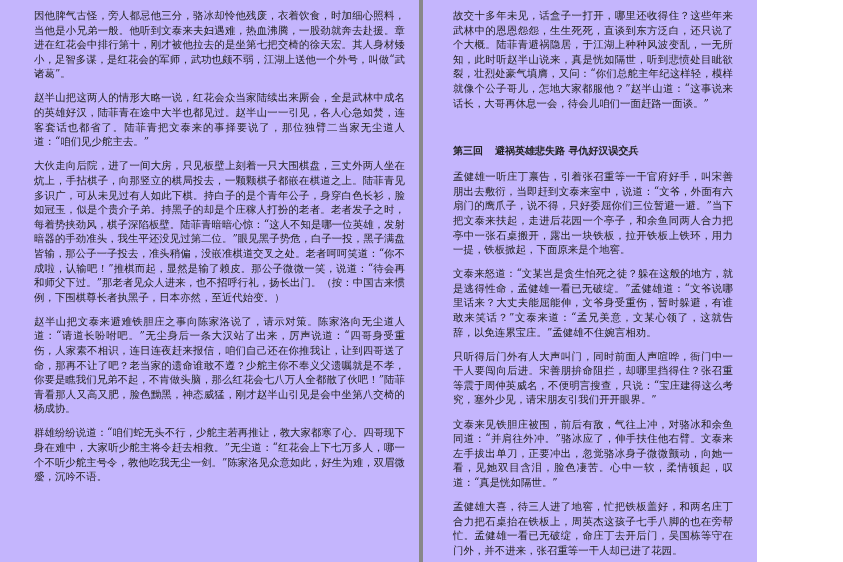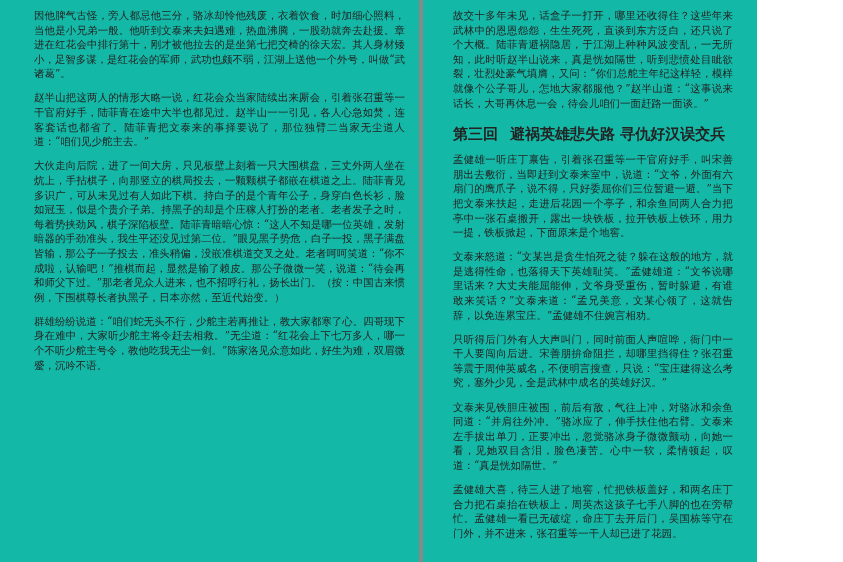--- a/index.html
+++ b/index.html
@@ -4,61 +4,62 @@
 <style>
   html, body { margin:0; padding:0; }
   body {
     width:843px; height:562px; overflow:hidden; background:#ffffff;
     font-family:"DejaVu Serif", "Liberation Serif", serif;
     color:#222;
     position:relative;
   }
   .spread { position:absolute; left:0; top:0; width:843px; height:562px; display:flex; }
   .page {
-    position:relative; height:562px; background:#14b8a6; box-sizing:border-box;
+    position:relative; height:562px; background:#c4b5fd; box-sizing:border-box;
     overflow:hidden;
   }
   .page.left { width:419px; padding:8px 14px 0 34px; }
   .page.right { width:334px; padding:8px 24px 0 30px; }
   .gutter { width:4px; height:562px; background:#888888; }
   .para {
     margin:0 0 9.5px 0;
     font-size:10.4px;
     line-height:14.6px;
     text-align:justify;
     letter-spacing:0.05px;
   }
   .chapter-title {
-    margin:17px 0 11px 0;
-    font-size:15px; line-height:14px; font-weight:bold;
+    margin:34px 0 11px 0;
+    font-size:10px; line-height:14px; font-weight:bold;
     font-family:"DejaVu Sans", "Liberation Sans", sans-serif;
   }
   .chapter-title .gap { display:inline-block; width:12px; }
 </style>
 </head>
 <body>
 
 <div class="spread">
 
   <div class="page left">
     <p class="para">因他脾气古怪，旁人都忌他三分，骆冰却怜他残废，衣着饮食，时加细心照料，当他是小兄弟一般。他听到文泰来夫妇遇难，热血沸腾，一股劲就奔去赴援。章进在红花会中排行第十，刚才被他拉去的是坐第七把交椅的徐天宏。其人身材矮小，足智多谋，是红花会的军师，武功也颇不弱，江湖上送他一个外号，叫做“武诸葛”。</p>
-    <p class="para">赵半山把这两人的情形大略一说，红花会众当家陆续出来厮会，引着张召重等一干官府好手，陆菲青在途中大半也都见过。赵半山一一引见，各人心急如焚，连客套话也都省了。陆菲青把文泰来的事择要说了，那位独臂二当家无尘道人道：“咱们见少舵主去。”</p>
+    <p class="para">赵半山把这两人的情形大略一说，红花会众当家陆续出来厮会，全是武林中成名的英雄好汉，陆菲青在途中大半也都见过。赵半山一一引见，各人心急如焚，连客套话也都省了。陆菲青把文泰来的事择要说了，那位独臂二当家无尘道人道：“咱们见少舵主去。”</p>
     <p class="para">大伙走向后院，进了一间大房，只见板壁上刻着一只大围棋盘，三丈外两人坐在炕上，手拈棋子，向那竖立的棋局投去，一颗颗棋子都嵌在棋道之上。陆菲青见多识广，可从未见过有人如此下棋。持白子的是个青年公子，身穿白色长衫，脸如冠玉，似是个贵介子弟。持黑子的却是个庄稼人打扮的老者。老者发子之时，每着势挟劲风，棋子深陷板壁。陆菲青暗暗心惊：“这人不知是哪一位英雄，发射暗器的手劲准头，我生平还没见过第二位。”眼见黑子势危，白子一投，黑子满盘皆输，那公子一子投去，准头稍偏，没嵌准棋道交叉之处。老者呵呵笑道：“你不成啦，认输吧！”推棋而起，显然是输了赖皮。那公子微微一笑，说道：“待会再和师父下过。”那老者见众人进来，也不招呼行礼，扬长出门。（按：中国古来惯例，下围棋尊长者执黑子，日本亦然，至近代始变。）</p>
+    <p class="para">赵半山把文泰来避难铁胆庄之事向陈家洛说了，请示对策。陈家洛向无尘道人道：“请道长吩咐吧。”无尘身后一条大汉站了出来，厉声说道：“四哥身受重伤，人家素不相识，连日连夜赶来报信，咱们自己还在你推我让，让到四哥送了命，那再不让了吧？老当家的遗命谁敢不遵？少舵主你不奉义父遗嘱就是不孝，你要是瞧我们兄弟不起，不肯做头脑，那么红花会七八万人全都散了伙吧！”陆菲青看那人又高又肥，脸色黝黑，神态威猛，刚才赵半山引见是会中坐第八交椅的杨成协。</p>
     <p class="para">群雄纷纷说道：“咱们蛇无头不行，少舵主若再推让，教大家都寒了心。四哥现下身在难中，大家听少舵主将令赶去相救。”无尘道：“红花会上下七万多人，哪一个不听少舵主号令，教他吃我无尘一剑。”陈家洛见众意如此，好生为难，双眉微蹙，沉吟不语。</p>
 
   </div>
 
   <div class="gutter"></div>
 
   <div class="page right">
     <p class="para">故交十多年未见，话盒子一打开，哪里还收得住？这些年来武林中的恩恩怨怨，生生死死，直谈到东方泛白，还只说了个大概。陆菲青避祸隐居，于江湖上种种风波变乱，一无所知，此时听赵半山说来，真是恍如隔世，听到悲愤处目眦欲裂，壮烈处豪气填膺，又问：“你们总舵主年纪这样轻，模样就像个公子哥儿，怎地大家都服他？”赵半山道：“这事说来话长，大哥再休息一会，待会儿咱们一面赶路一面谈。”</p>
     <div class="chapter-title">
       <span>第三回</span><span class="gap"></span><span>避祸英雄悲失路 寻仇好汉误交兵</span>
     </div>
     <p class="para">孟健雄一听庄丁禀告，引着张召重等一干官府好手，叫宋善朋出去敷衍，当即赶到文泰来室中，说道：“文爷，外面有六扇门的鹰爪子，说不得，只好委屈你们三位暂避一避。”当下把文泰来扶起，走进后花园一个亭子，和余鱼同两人合力把亭中一张石桌搬开，露出一块铁板，拉开铁板上铁环，用力一提，铁板掀起，下面原来是个地窖。</p>
-    <p class="para">文泰来怒道：“文某岂是贪生怕死之徒？躲在这般的地方，就是逃得性命，也落得天下英雄耻笑。”孟健雄道：“文爷说哪里话来？大丈夫能屈能伸，文爷身受重伤，暂时躲避，有谁敢来笑话？”文泰来道：“孟兄美意，文某心领了，这就告辞，以免连累宝庄。”孟健雄不住婉言相劝。</p>
-    <p class="para">只听得后门外有人大声叫门，同时前面人声喧哗，衙门中一干人要闯向后进。宋善朋拚命阻拦，却哪里挡得住？张召重等震于周仲英威名，不便明言搜查，只说：“宝庄建得这么考究，塞外少见，全是武林中成名的英雄好汉。”</p>
+    <p class="para">文泰来怒道：“文某岂是贪生怕死之徒？躲在这般的地方，就是逃得性命，孟健雄一看已无破绽。”孟健雄道：“文爷说哪里话来？大丈夫能屈能伸，文爷身受重伤，暂时躲避，有谁敢来笑话？”文泰来道：“孟兄美意，文某心领了，这就告辞，以免连累宝庄。”孟健雄不住婉言相劝。</p>
+    <p class="para">只听得后门外有人大声叫门，同时前面人声喧哗，衙门中一干人要闯向后进。宋善朋拚命阻拦，却哪里挡得住？张召重等震于周仲英威名，不便明言搜查，只说：“宝庄建得这么考究，塞外少见，请宋朋友引我们开开眼界。”</p>
     <p class="para">文泰来见铁胆庄被围，前后有敌，气往上冲，对骆冰和余鱼同道：“并肩往外冲。”骆冰应了，伸手扶住他右臂。文泰来左手拔出单刀，正要冲出，忽觉骆冰身子微微颤动，向她一看，见她双目含泪，脸色凄苦。心中一软，柔情顿起，叹道：“真是恍如隔世。”</p>
     <p class="para">孟健雄大喜，待三人进了地窖，忙把铁板盖好，和两名庄丁合力把石桌抬在铁板上，周英杰这孩子七手八脚的也在旁帮忙。孟健雄一看已无破绽，命庄丁去开后门，吴国栋等守在门外，并不进来，张召重等一干人却已进了花园。</p>
 
   </div>
 
 </div>
 
 </body></html>

